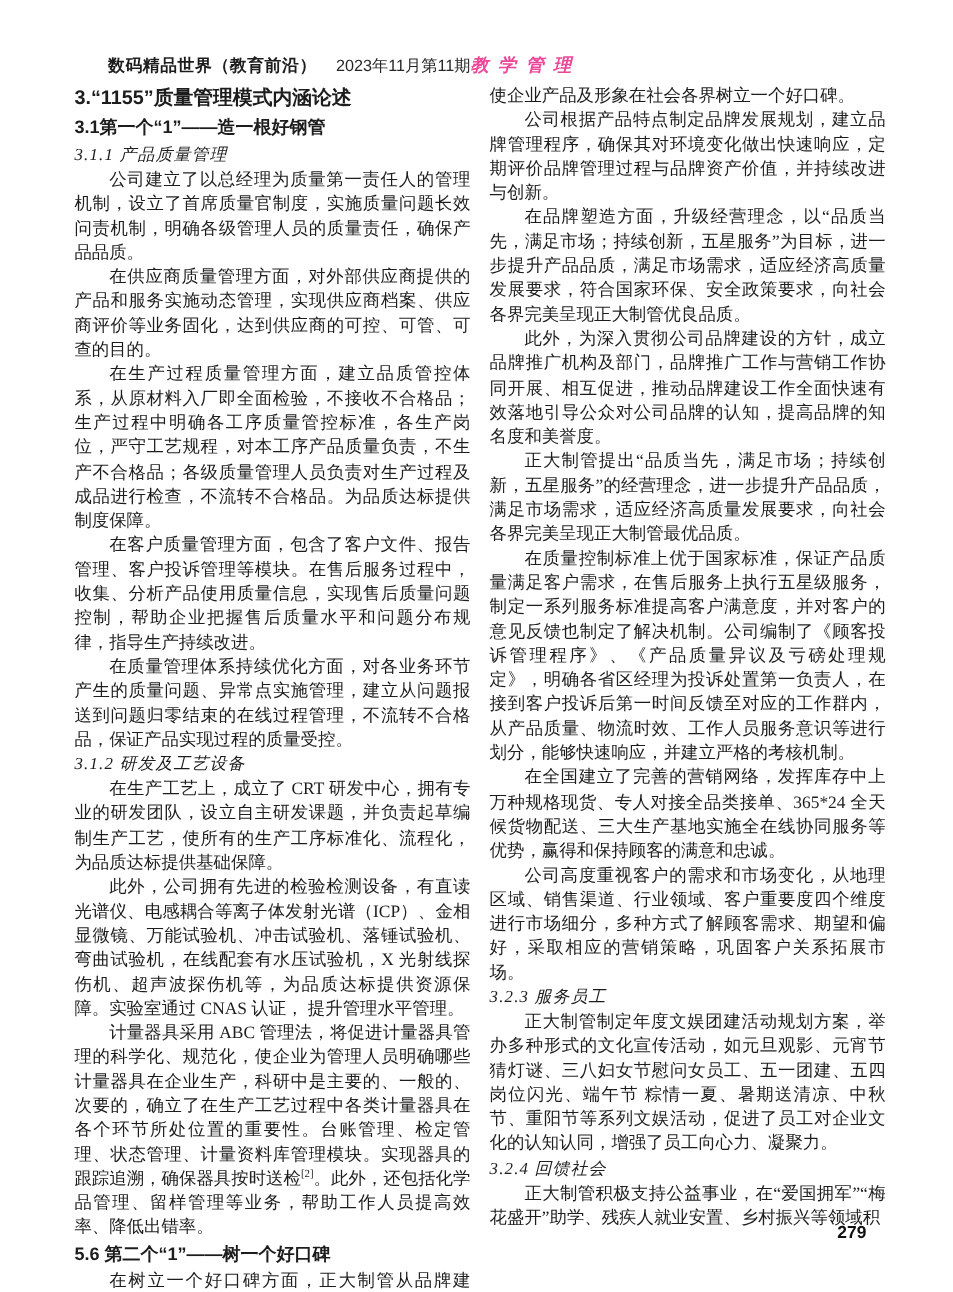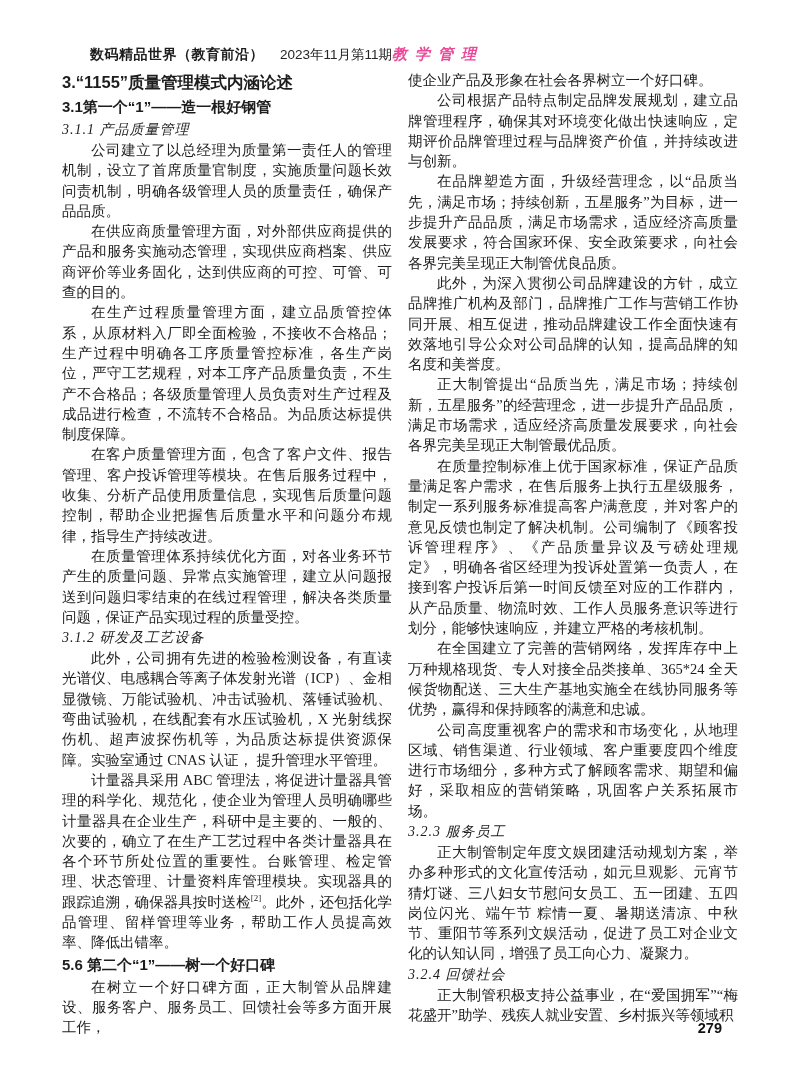--- a/index.html
+++ b/index.html
@@ -107,22 +107,23 @@
 
 <main class="columns">
   <section class="col">
       <h1 class="b-h1">3.“1155”质量管理模式内涵论述</h1>
       <h2 class="b-h2">3.1第一个“1”——造一根好钢管</h2>
       <h3 class="b-h3">3.1.1 产品质量管理</h3>
       <p class="b-p">公司建立了以总经理为质量第一责任人的管理机制，设立了首席质量官制度，实施质量问题长效问责机制，明确各级管理人员的质量责任，确保产品品质。</p>
       <p class="b-p">在供应商质量管理方面，对外部供应商提供的产品和服务实施动态管理，实现供应商档案、供应商评价等业务固化，达到供应商的可控、可管、可查的目的。</p>
       <p class="b-p">在生产过程质量管理方面，建立品质管控体系，从原材料入厂即全面检验，不接收不合格品；生产过程中明确各工序质量管控标准，各生产岗位，严守工艺规程，对本工序产品质量负责，不生产不合格品；各级质量管理人员负责对生产过程及成品进行检查，不流转不合格品。为品质达标提供制度保障。</p>
       <p class="b-p">在客户质量管理方面，包含了客户文件、报告管理、客户投诉管理等模块。在售后服务过程中，收集、分析产品使用质量信息，实现售后质量问题控制，帮助企业把握售后质量水平和问题分布规律，指导生产持续改进。</p>
-      <p class="b-p">在质量管理体系持续优化方面，对各业务环节产生的质量问题、异常点实施管理，建立从问题报送到问题归零结束的在线过程管理，解决各类质量问题，保证产品实现过程的质量受控。</p>
+      <p class="b-p">在质量管理体系持续优化方面，对各业务环节产生的质量问题、异常点实施管理，建立从问题报送到问题归零结束的在线过程管理，不流转不合格品，保证产品实现过程的质量受控。</p>
       <h3 class="b-h3">3.1.2 研发及工艺设备</h3>
+      <p class="b-p">在生产工艺上，成立了 CRT 研发中心，拥有专业的研发团队，设立自主研发课题，并负责起草编制生产工艺，使所有的生产工序标准化、流程化，为品质达标提供基础保障。</p>
       <p class="b-p">此外，公司拥有先进的检验检测设备，有直读光谱仪、电感耦合等离子体发射光谱（ICP）、金相显微镜、万能试验机、冲击试验机、落锤试验机、弯曲试验机，在线配套有水压试验机，X 光射线探伤机、超声波探伤机等，为品质达标提供资源保障。实验室通过 CNAS 认证， 提升管理水平管理。</p>
       <p class="b-p">计量器具采用 ABC 管理法，将促进计量器具管理的科学化、规范化，使企业为管理人员明确哪些计量器具在企业生产，科研中是主要的、一般的、次要的，确立了在生产工艺过程中各类计量器具在各个环节所处位置的重要性。台账管理、检定管理、状态管理、计量资料库管理模块。实现器具的跟踪追溯，确保器具按时送检<sup class="cite">[2]</sup>。此外，还包括化学品管理、留样管理等业务，帮助工作人员提高效率、降低出错率。</p>
       <h2 class="b-h2">5.6 第二个“1”——树一个好口碑</h2>
       <p class="b-p">在树立一个好口碑方面，正大制管从品牌建设、服务客户、服务员工、回馈社会等多方面开展工作，</p>
     </section>
   <section class="col">
       <p class="b-pcont">使企业产品及形象在社会各界树立一个好口碑。</p>
       <p class="b-p">公司根据产品特点制定品牌发展规划，建立品牌管理程序，确保其对环境变化做出快速响应，定期评价品牌管理过程与品牌资产价值，并持续改进与创新。</p>
       <p class="b-p">在品牌塑造方面，升级经营理念，以“品质当先，满足市场；持续创新，五星服务”为目标，进一步提升产品品质，满足市场需求，适应经济高质量发展要求，符合国家环保、安全政策要求，向社会各界完美呈现正大制管优良品质。</p>
       <p class="b-p">此外，为深入贯彻公司品牌建设的方针，成立品牌推广机构及部门，品牌推广工作与营销工作协同开展、相互促进，推动品牌建设工作全面快速有效落地引导公众对公司品牌的认知，提高品牌的知名度和美誉度。</p>

